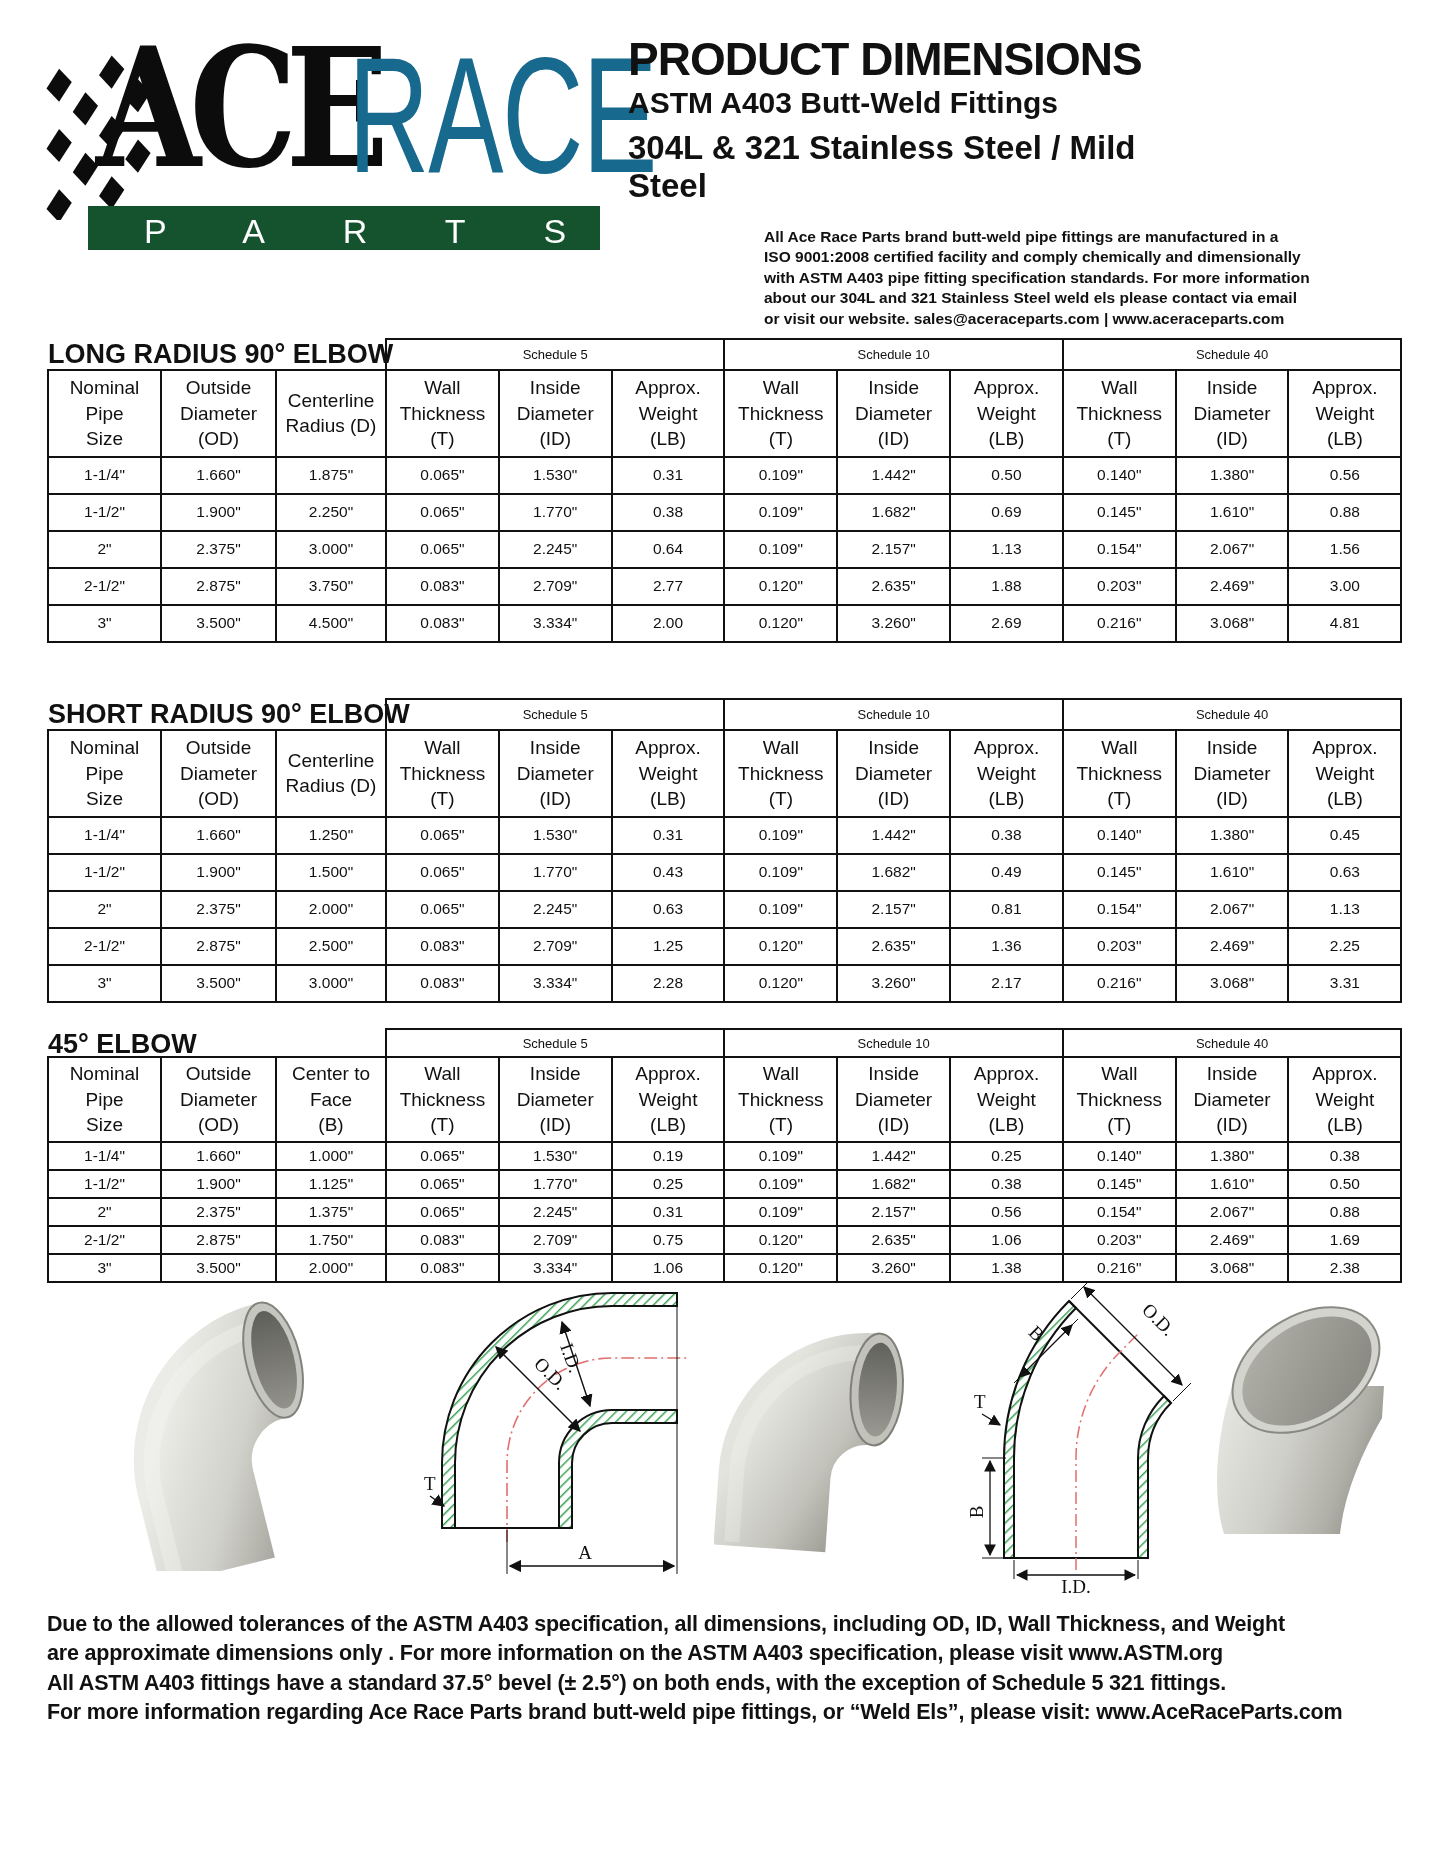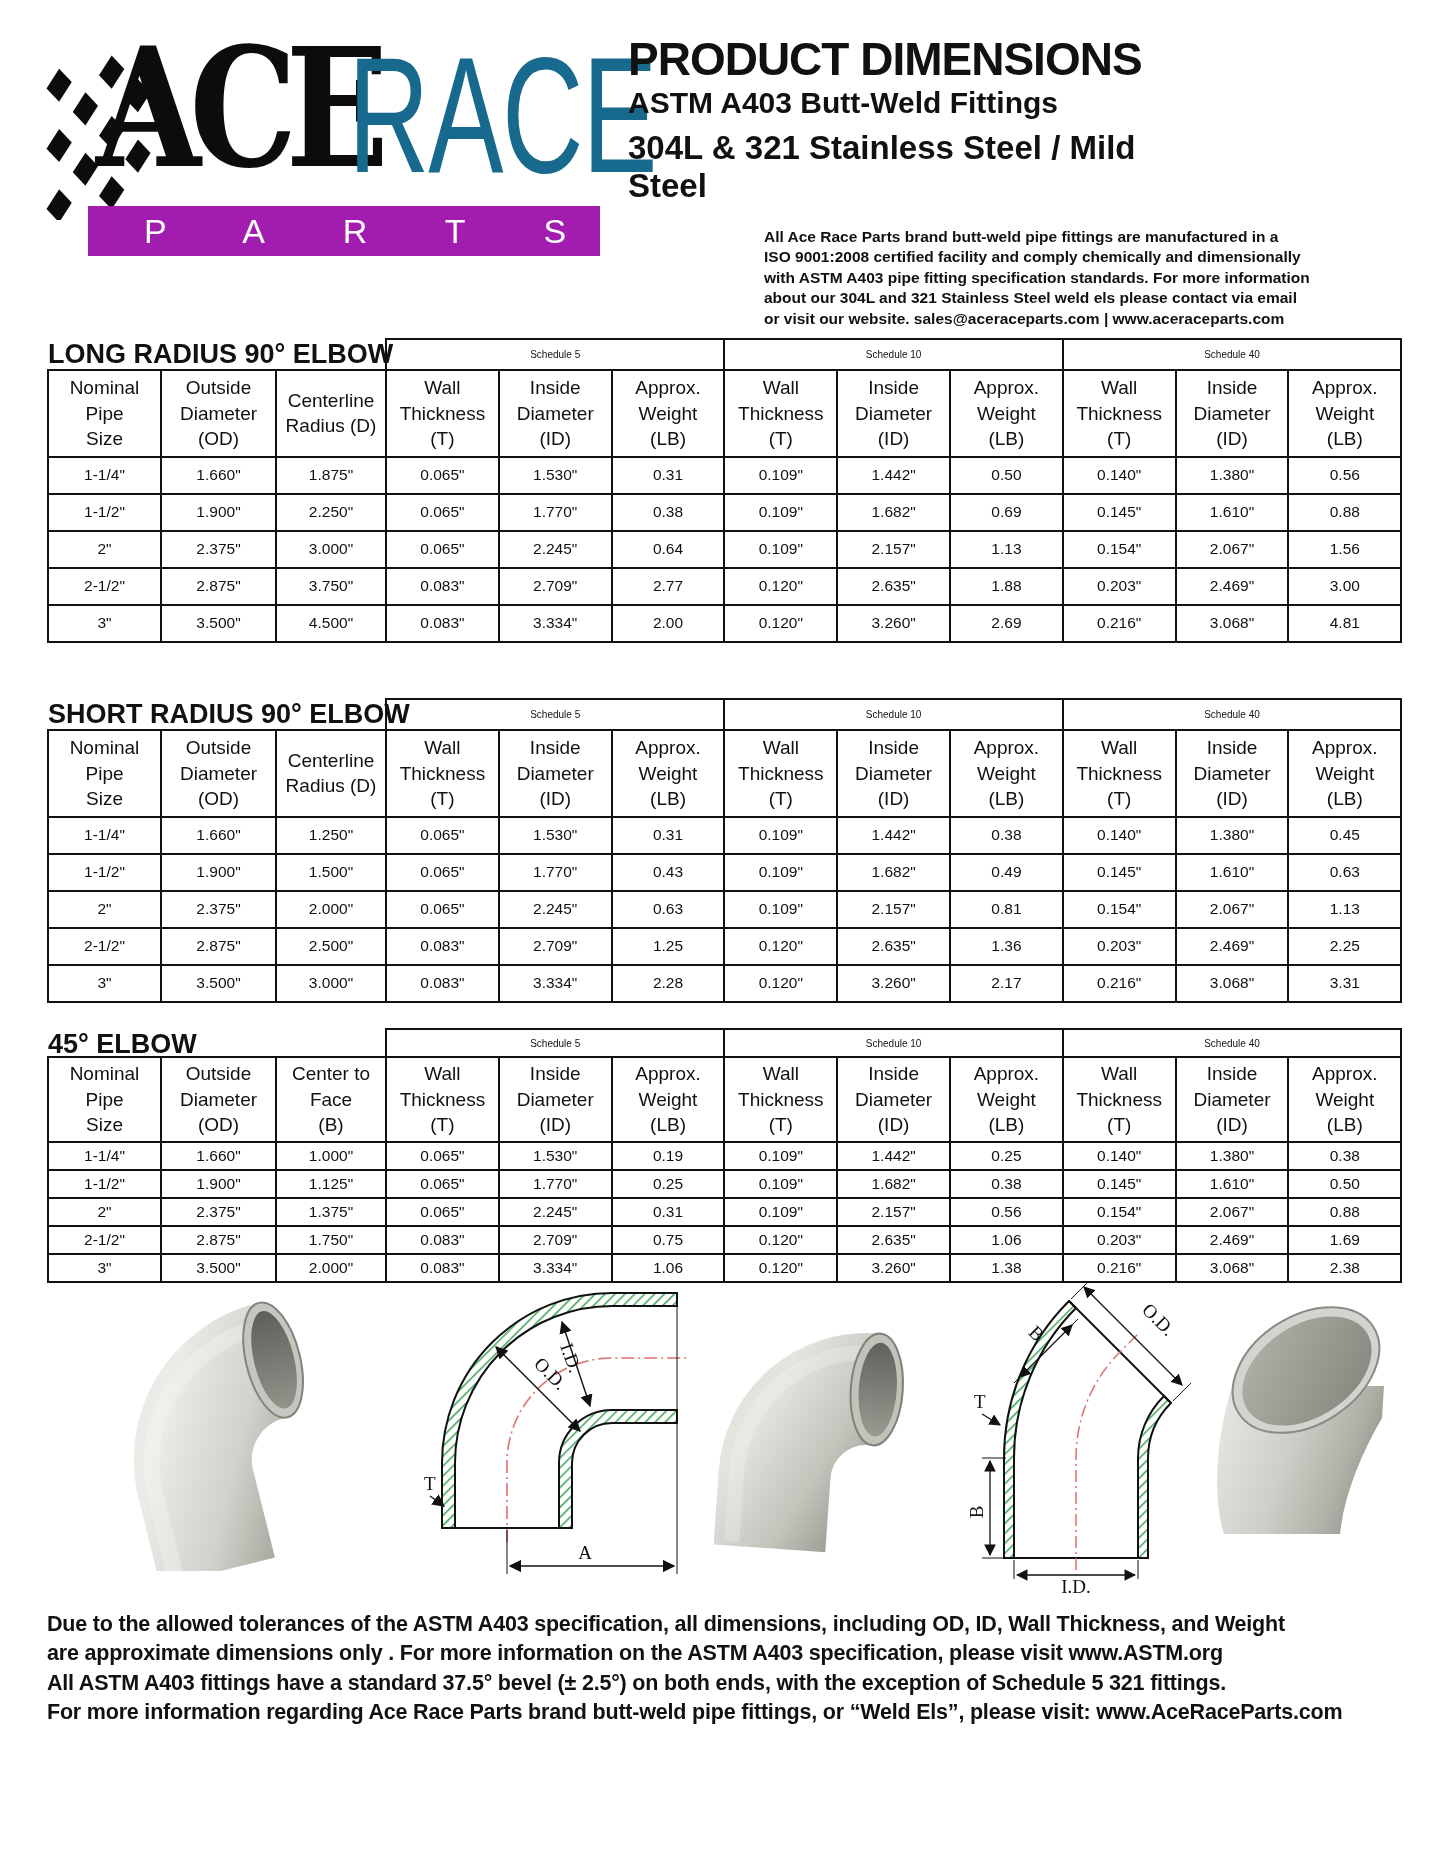--- a/index.html
+++ b/index.html
@@ -7,41 +7,41 @@
         font-family:"Liberation Sans",sans-serif;color:#111;overflow:hidden;}
 
   
   .logo-flag{position:absolute;left:44px;top:40px;}
   .logo-ace{position:absolute;left:96px;top:30px;font-family:"DejaVu Serif",serif;font-weight:700;
             font-size:165px;line-height:0.95;letter-spacing:-14px;color:#0c0c0c;
             transform:scaleX(.82);transform-origin:left top;}
   .logo-race{position:absolute;left:348px;top:36px;font-family:"Liberation Sans",sans-serif;font-weight:400;
              font-size:166px;line-height:0.95;letter-spacing:-2px;color:#17698E;
              transform:scaleX(.68);transform-origin:left top;}
-  .logo-bar{position:absolute;left:88px;top:206px;width:512px;height:50px;background:#a21caf;
+  .logo-bar{position:absolute;left:88px;top:206px;width:512px;height:44px;background:#14532d;
             color:#fff;font-size:34px;line-height:50px;letter-spacing:78px;padding-left:56px;
             box-sizing:border-box;white-space:nowrap;overflow:hidden;}
 
   
   .title-block{position:absolute;left:628px;top:36px;width:560px;text-align:left;}
   .main-title{font-size:46px;font-weight:700;letter-spacing:-1px;line-height:1.0;}
   .sub1{font-size:30px;font-weight:700;margin-top:4px;}
   .sub2{font-size:33px;font-weight:700;margin-top:9px;}
   .description{position:absolute;left:764px;top:227px;width:640px;font-size:15.5px;font-weight:700;
                line-height:1.32;white-space:pre-line;}
 
   
   .spec{position:absolute;left:47px;width:1187px;}
   .spec-pos-0{top:338px;} .spec-pos-1{top:698px;} .spec-pos-2{top:1028px;}
   .spec-title{position:absolute;left:1px;top:1px;font-size:27px;font-weight:700;white-space:nowrap;}
   table.spec-table{border-collapse:collapse;table-layout:fixed;width:1353px;}
   .spec-table th,.spec-table td{border:2px solid #111;text-align:center;font-weight:400;
                                 padding:0;overflow:hidden;}
   .spec-table td.title-cell{border:none;background:transparent;}
-  .spec-table th.sched{font-size:10px;}
+  .spec-table th.sched{font-size:13px;}
   .spec-table th.colh{font-size:19px;line-height:1.35;padding:4px 0;}
   .spec-table tbody td{font-size:15.5px;}
   .spec-pos-0 tr.schedrow, .spec-pos-1 tr.schedrow{height:31px;}
   .spec-pos-2 tr.schedrow{height:28px;}
   .spec-pos-0 tbody tr, .spec-pos-1 tbody tr{height:37px;}
   .spec-pos-2 tbody tr{height:28px;}
   .spec-pos-2 th.colh{padding:3px 0;}
 
   
   .fig{position:absolute;}

